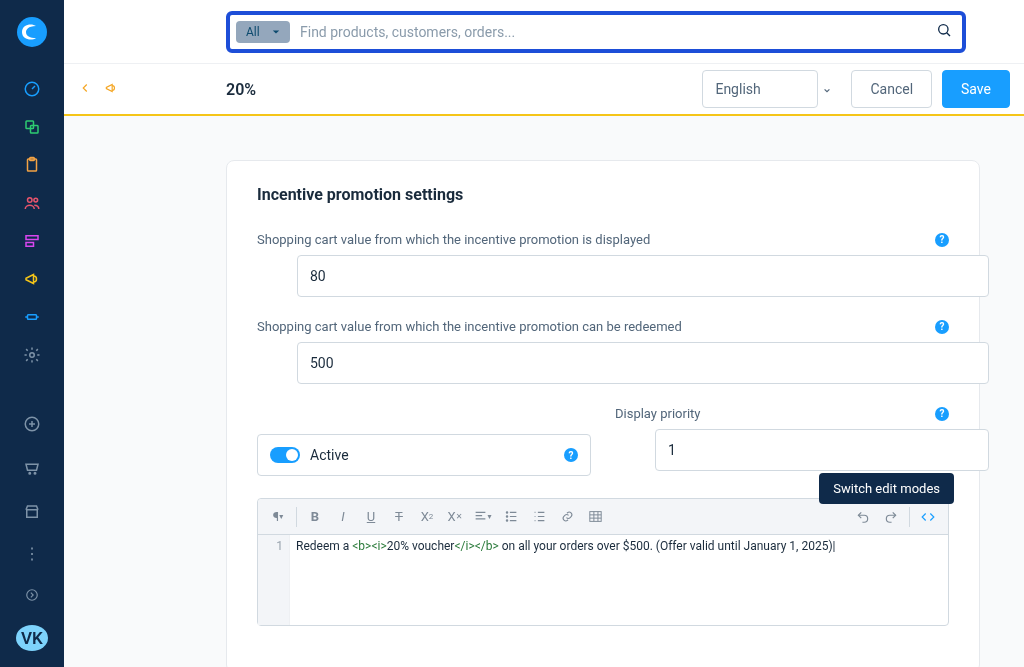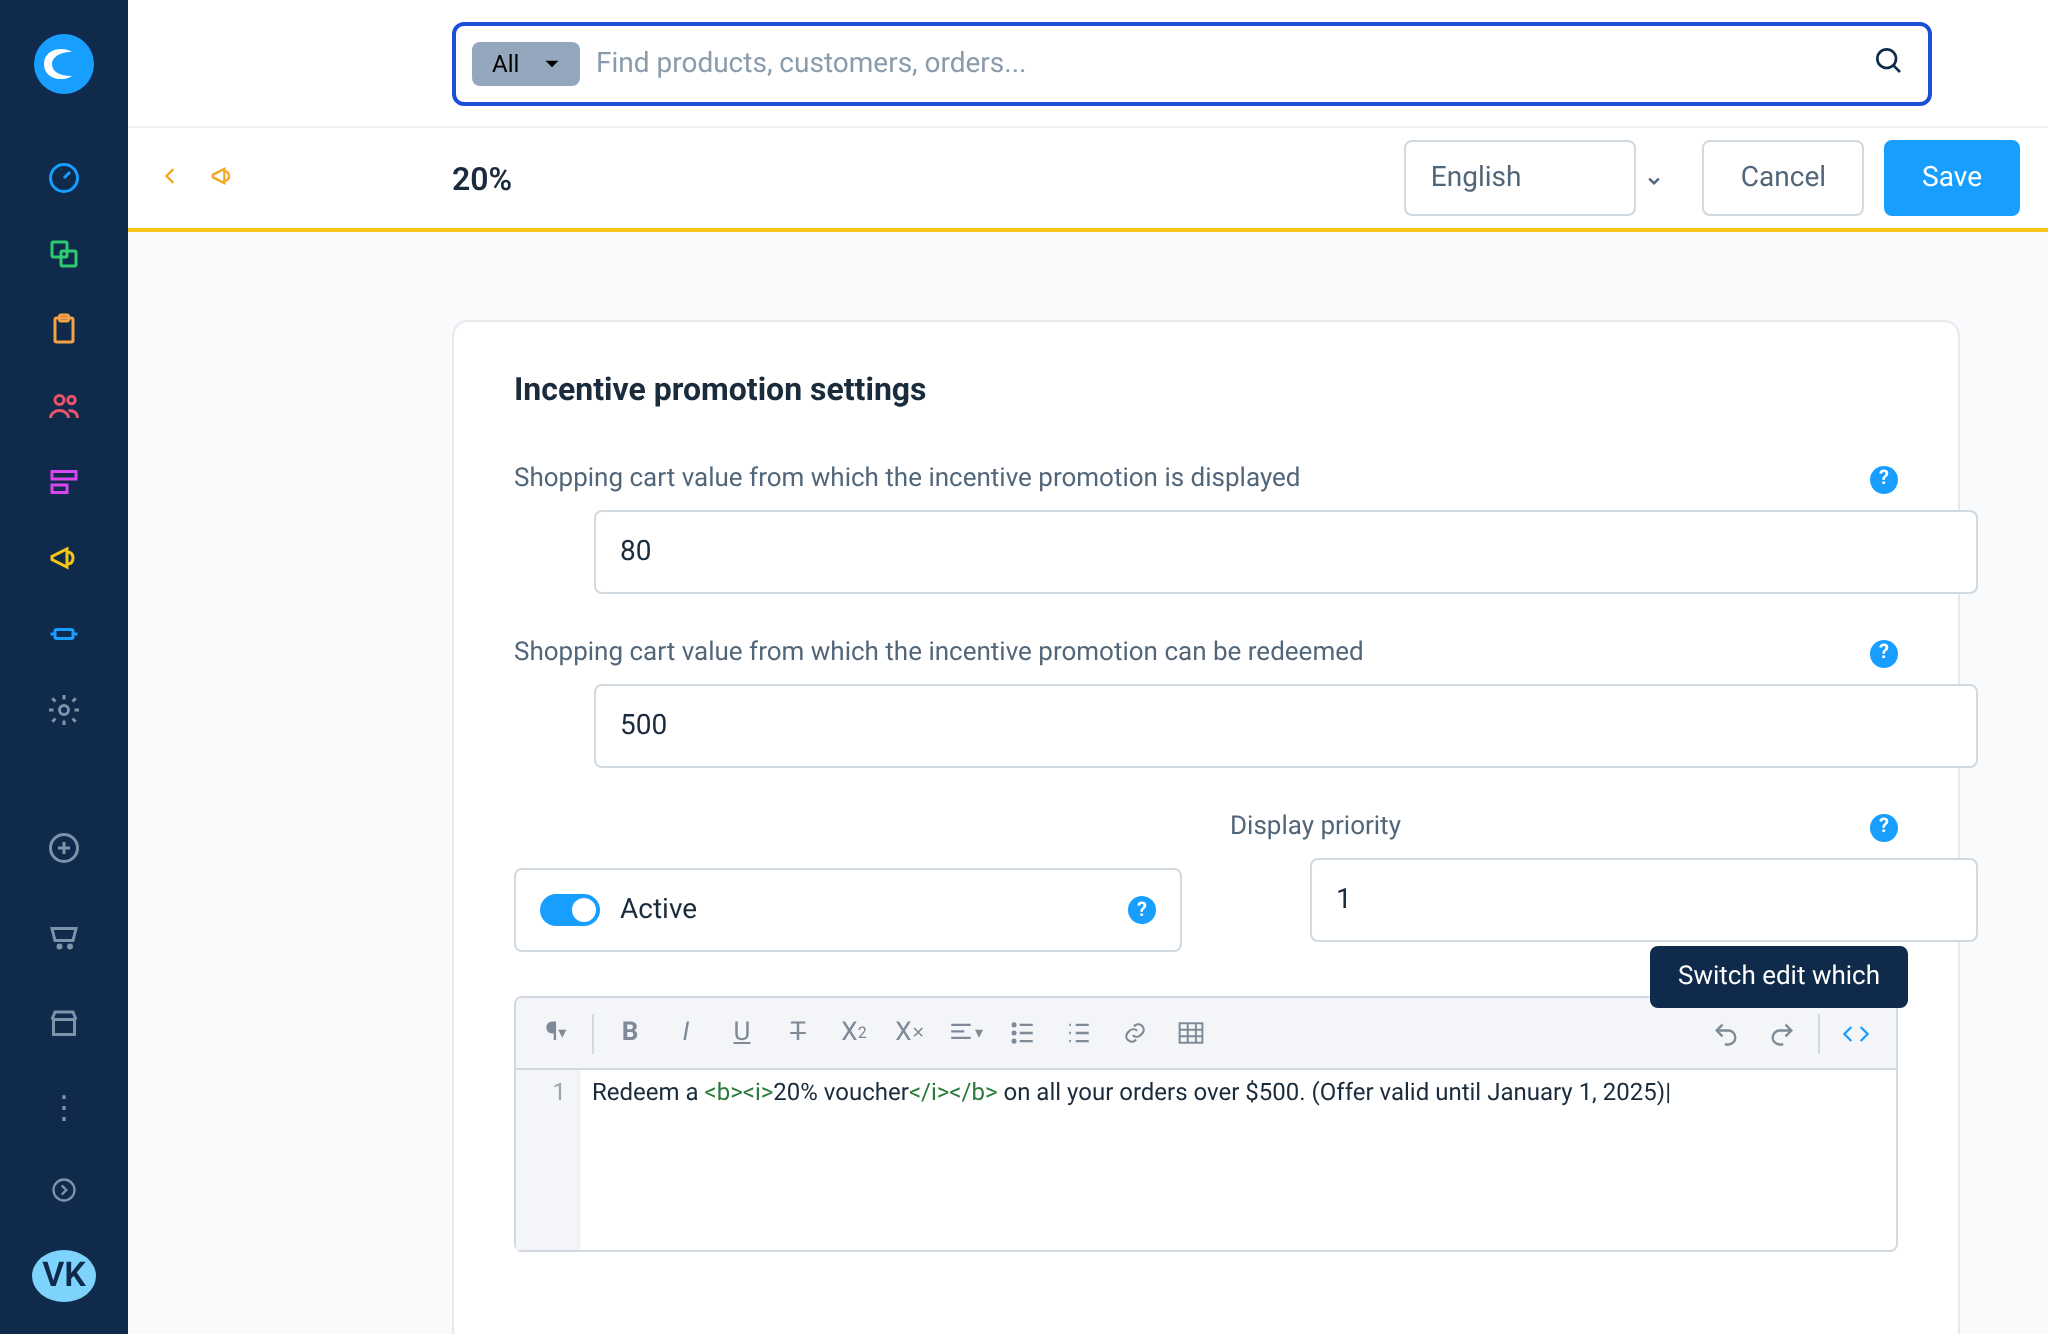--- a/index.html
+++ b/index.html
@@ -19,23 +19,23 @@
     .nav-icon.grey { color: #7e93a8; }
     .nav-icon svg { width: 18px; height: 18px; }
     .sidebar-spacer { flex: 1; }
     .avatar { width: 32px; height: 32px; border-radius: 50%; background: #7dd3fc; color: #0f2a4a; font-size: 17px; font-weight: 600; display: flex; align-items: center; justify-content: center; margin: 8px 0 16px; }
     .nav-dots { color: #7e93a8; font-size: 16px; margin: 10px 0; }
     .nav-arrow { width: 32px; height: 32px; display: flex; align-items: center; justify-content: center; color: #7e93a8; margin: 6px 0; }
     .bottom-icons { display:flex; flex-direction:column; align-items:center; margin-top: 28px; }
     .main { flex: 1; display: flex; flex-direction: column; background: #f9fafb; }
     .topbar { height: 64px; background: #fff; display: flex; align-items: center; padding: 0 14px; border-bottom: 1px solid #eef0f3; }
     .search-wrap { flex: 1; position: relative; margin-left: 148px; margin-right: 44px; }
-    .search-pill { position: absolute; left: 10px; top: 50%; transform: translateY(-50%); background: #94a7bc; color: #000000; font-size: 12px; padding: 4px 10px; border-radius: 4px; display: flex; align-items: center; gap: 12px; }
+    .search-pill { position: absolute; left: 10px; top: 50%; transform: translateY(-50%); background: #94a7bc; color: #0c4a6e; font-size: 12px; padding: 4px 10px; border-radius: 4px; display: flex; align-items: center; gap: 12px; }
     .search-pill svg { width: 8px; height: 8px; }
-    .search-input { width: 100%; height: 42px; border: 2px solid #1d4ed8; border-radius: 6px; padding: 0 42px 0 70px; font-size: 14px; color: #52667a; outline: none; }
+    .search-input { width: 100%; height: 42px; border: 4px solid #1d4ed8; border-radius: 6px; padding: 0 42px 0 70px; font-size: 14px; color: #52667a; outline: none; }
     .search-input::placeholder { color: #8a9bab; }
     .search-icon { position: absolute; right: 14px; top: 50%; transform: translateY(-50%); color: #0f2a4a; }
     .search-icon svg { width: 16px; height: 16px; }
     .subheader { background: #fff; border-bottom: 2px solid #f5c518; padding: 0 14px; height: 52px; display: flex; align-items: center; }
     .sub-left { display: flex; align-items: center; gap: 12px; width: 148px; }
     .sub-left svg { width: 14px; height: 14px; }
     .back-arrow { color: #f5a623; cursor: pointer; }
     .megaphone { color: #f5a623; cursor:pointer; }
     .page-title { font-size: 16px; font-weight: 600; color: #1a2b3c; }
     .sub-spacer { flex: 1; }
@@ -292,21 +292,21 @@
                     <path d="M14 10a5 5 0 0 0-7 0l-2 2a5 5 0 0 0 7 7l1-1"></path>
                   </svg>
                 </div>
               <div class="tb-btn">
                   <svg width="13" height="13" viewBox="0 0 16 16" fill="none" stroke="currentColor" stroke-width="1.2">
                     <rect x="1" y="2" width="14" height="12"></rect>
                     <path d="M1 6h14M1 10h14M6 2v12M11 2v12"></path>
                   </svg>
                 </div>
               <div class="tb-right">
-                <div class="tooltip">Switch edit which</div>
+                <div class="tooltip">Switch edit modes</div>
                 <div class="tb-btn">
                     <svg width="14" height="14" viewBox="0 0 24 24" fill="none" stroke="currentColor" stroke-width="2">
                       <path d="M9 14L4 9l5-5"></path>
                       <path d="M4 9h10a6 6 0 0 1 0 12h-3"></path>
                     </svg>
                   </div>
                 <div class="tb-btn">
                     <svg width="14" height="14" viewBox="0 0 24 24" fill="none" stroke="currentColor" stroke-width="2">
                       <path d="M15 14l5-5-5-5"></path>
                       <path d="M20 9H10a6 6 0 0 0 0 12h3"></path>

